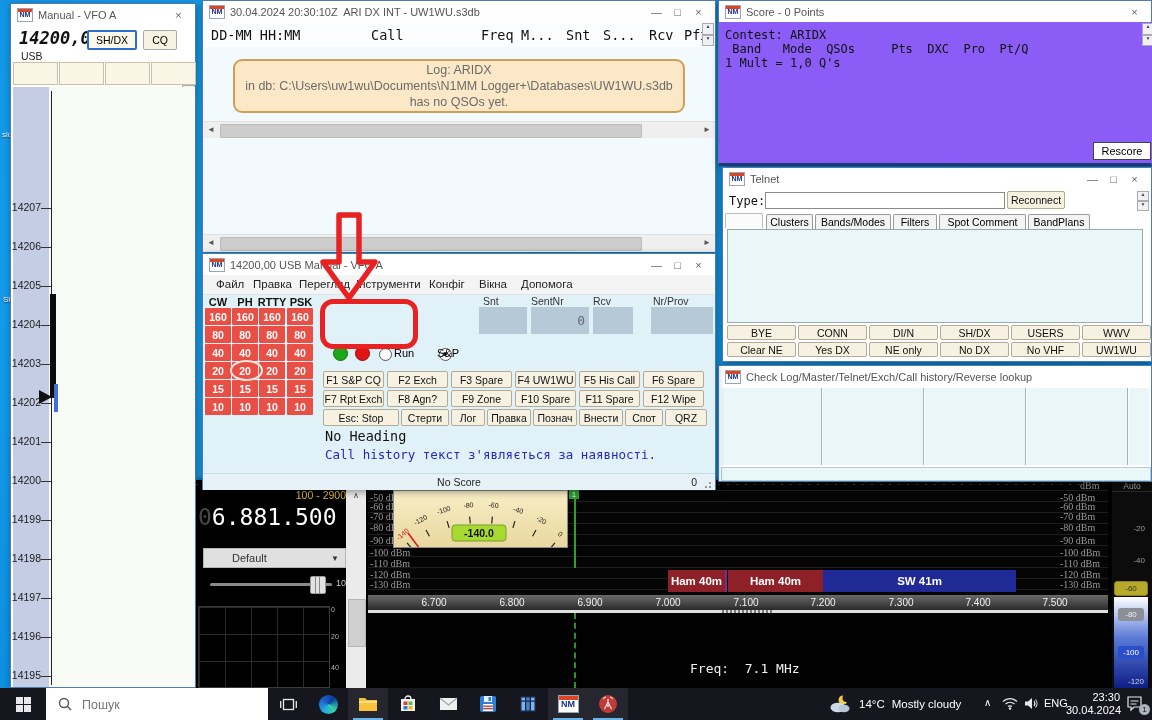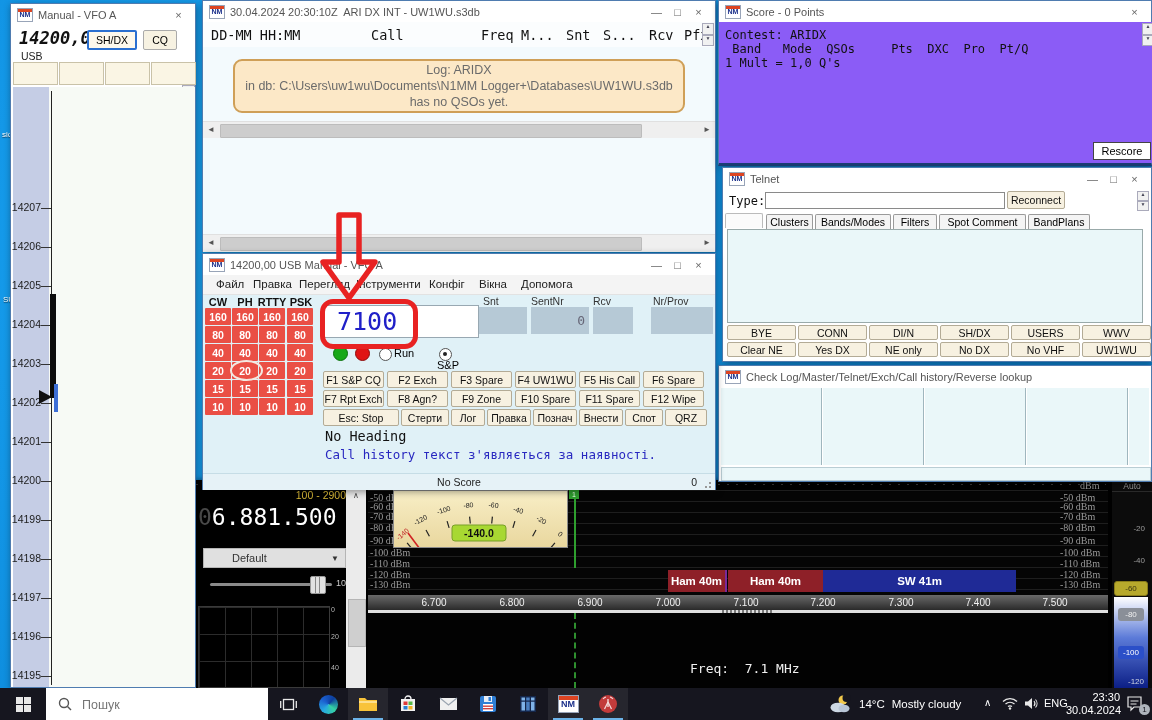--- a/index.html
+++ b/index.html
@@ -448,37 +448,35 @@
     <div class="bandcol" style="left:84px;top:54px;">
       <div class="bandcell">160</div>
         <div class="bandcell">80</div>
         <div class="bandcell">40</div>
         <div class="bandcell">20</div>
         <div class="bandcell">15</div>
         <div class="bandcell">10</div>
     </div>
     <div class="abs" style="left:27px;top:106px;width:29px;height:17px;border:2px solid #f3e9e2;border-radius:50%;"></div>
     
-    <div class="abs mono" style="left:119px;top:51px;width:141px;height:31px;background:#fff;border:1px solid #98a8b2;font-size:25px;color:#2020c8;
-                padding-left:14px;line-height:31px;box-sizing:content-box;">7100</div>
     <span class="abs" style="left:280px;top:41px;font-size:10.5px;color:#333;">Snt</span>
     <span class="abs" style="left:328px;top:41px;font-size:10.5px;color:#333;">SentNr</span>
     <span class="abs" style="left:390px;top:41px;font-size:10.5px;color:#333;">Rcv</span>
     <span class="abs" style="left:450px;top:41px;font-size:10.5px;color:#333;">Nr/Prov</span>
     <div class="abs" style="left:276px;top:53px;width:48px;height:27px;background:#b6c9d6;"></div>
     <div class="abs mono" style="left:328px;top:53px;width:58px;height:27px;background:#b6c9d6;color:#667;font-size:13px;text-align:right;line-height:27px;padding-right:4px;box-sizing:border-box;">0</div>
     <div class="abs" style="left:390px;top:53px;width:40px;height:27px;background:#b6c9d6;"></div>
     <div class="abs" style="left:448px;top:53px;width:62px;height:27px;background:#b6c9d6;"></div>
     
     <div class="abs" style="left:130px;top:92px;width:13px;height:13px;border-radius:50%;background:#18a818;border:1px solid #0b720b;"></div>
     <div class="abs" style="left:152px;top:92px;width:13px;height:13px;border-radius:50%;background:#e01414;border:1px solid #8e0c0c;"></div>
     <span class="abs radio" style="left:176px;top:93px;"></span>
     <span class="abs" style="left:191px;top:93px;font-size:11px;">Run</span>
     <span class="abs radio sel" style="left:219px;top:93px;"></span>
-    <span class="abs" style="left:234px;top:93px;font-size:11px;margin-top:12px;">S&amp;P</span>
+    <span class="abs" style="left:234px;top:93px;font-size:11px;">S&amp;P</span>
     
     <div class="fkrow" style="left:120px;top:117px;">
       <button class="beigebtn fk">F1 S&amp;P CQ</button>
         <button class="beigebtn fk">F2 Exch</button>
         <button class="beigebtn fk">F3 Spare</button>
         <button class="beigebtn fk">F4 UW1WU</button>
         <button class="beigebtn fk">F5 His Call</button>
         <button class="beigebtn fk">F6 Spare</button>
     </div>
     <div class="fkrow" style="left:120px;top:136px;">

